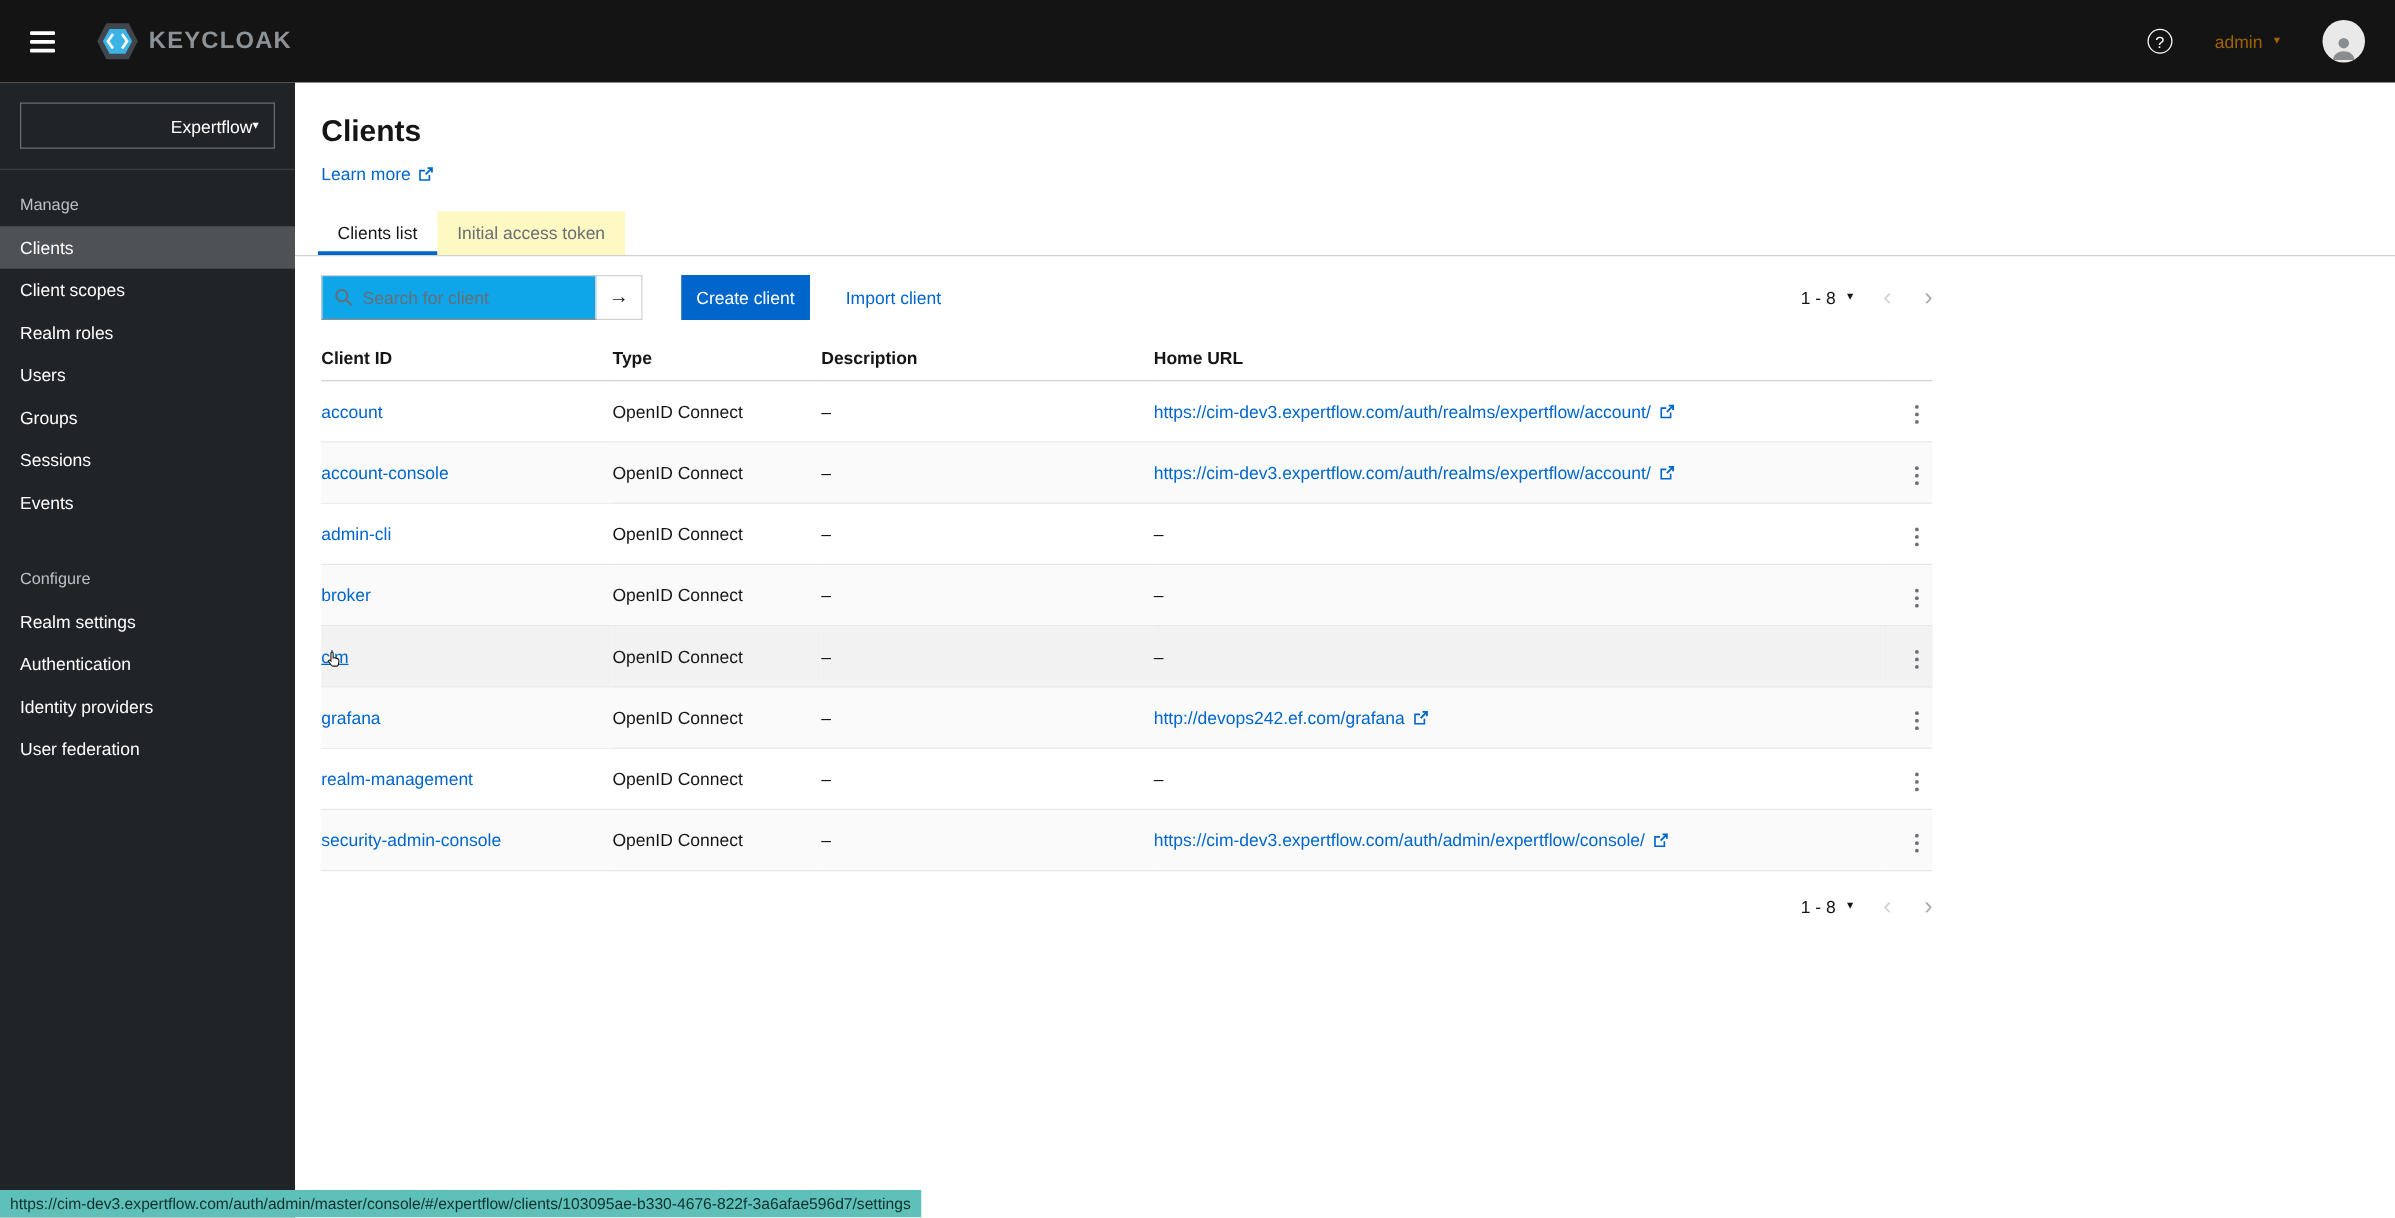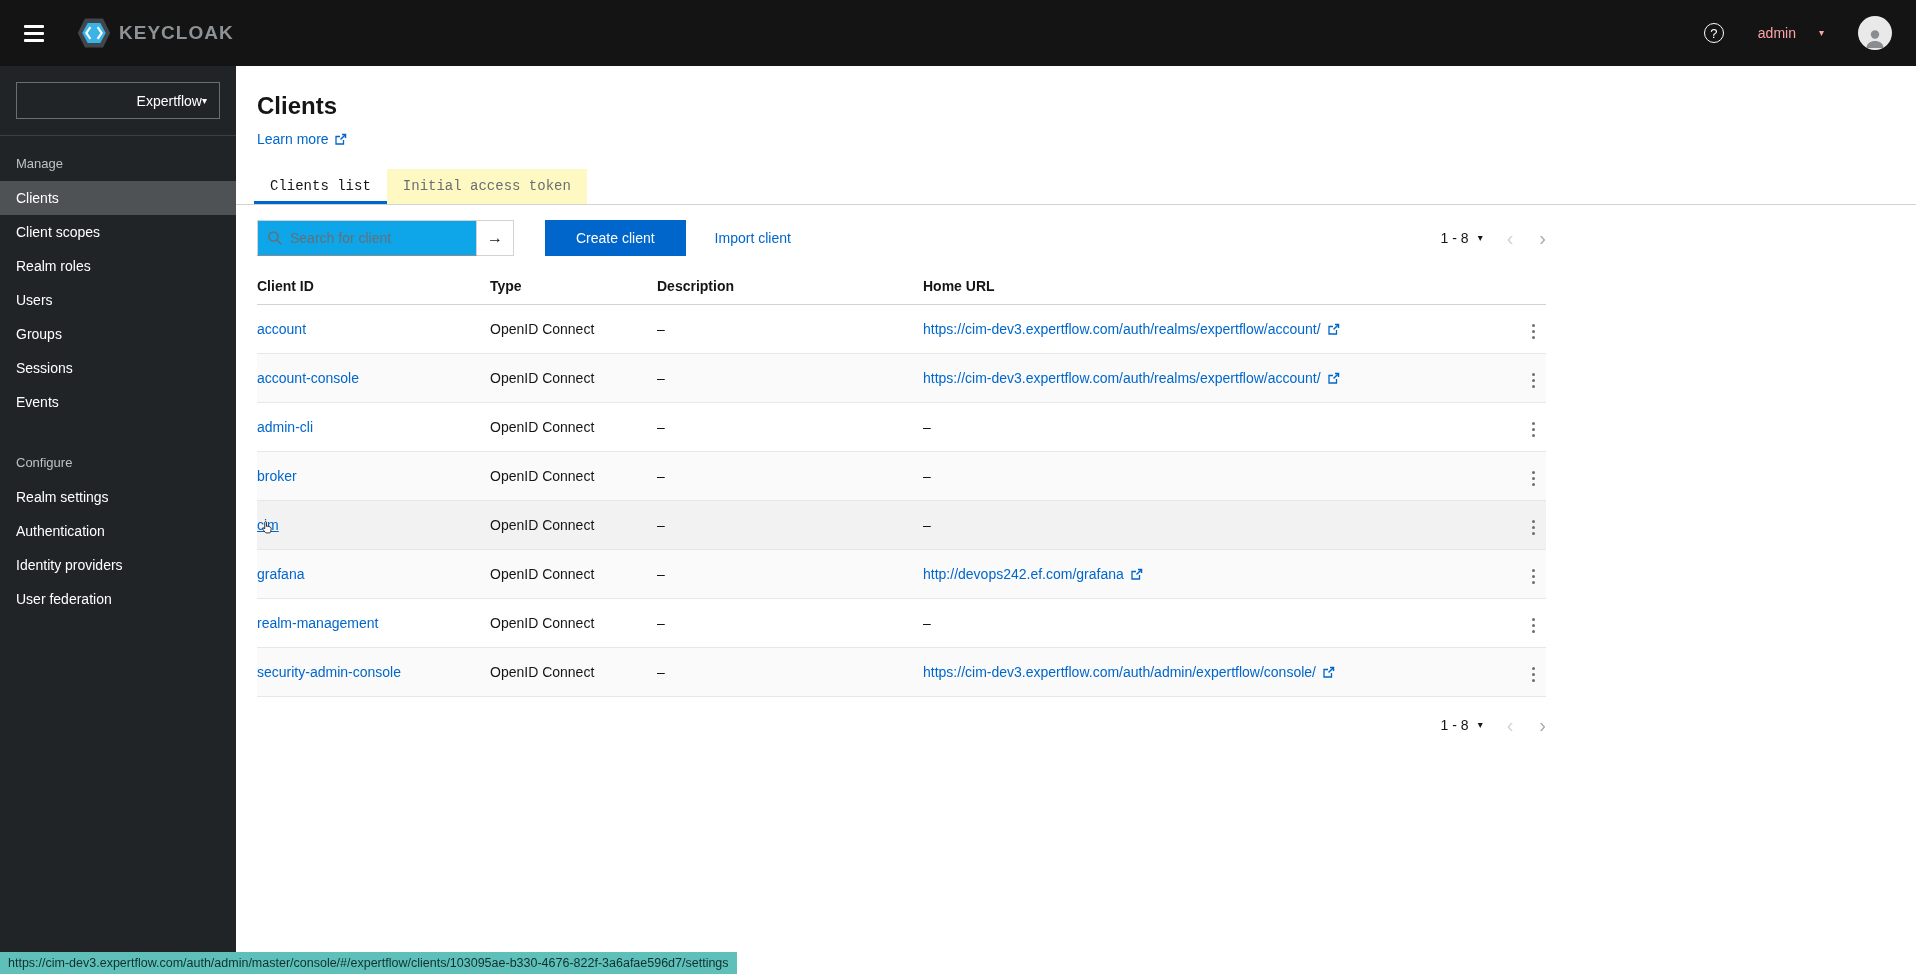--- a/index.html
+++ b/index.html
@@ -22,21 +22,21 @@
   .hamburger { width: 20px; display: flex; flex-direction: column; gap: 4px; cursor: pointer; }
   .hamburger span { display: block; height: 3px; background: #fff; border-radius: 1px; }
   .brand { display: flex; align-items: center; gap: 7px; margin-left: 32px; }
   .brand-text { color: #8d9296; font-size: 19px; font-weight: bold; letter-spacing: 1px; }
   .topbar-right { margin-left: auto; display: flex; align-items: center; gap: 34px; }
   .help-icon {
     width: 20px; height: 20px; border: 1.5px solid #fff; border-radius: 50%;
     color: #fff; font-size: 13px; display: flex; align-items: center; justify-content: center;
     cursor: pointer;
   }
-  .user-menu { color: #fca5a5; font-size: 14px; display: flex; align-items: center; gap: 23px; cursor: pointer; justify-content: center; }
+  .user-menu { color: #a16207; font-size: 14px; display: flex; align-items: center; gap: 9px; cursor: pointer; justify-content: center; }
   .caret { font-size: 10px; line-height: 1; }
   .avatar {
     width: 34px; height: 34px; border-radius: 50%; background: #e9e9e9;
     overflow: hidden; display: flex; align-items: flex-end; justify-content: center; cursor: pointer;
   }
 
   
   .sidebar { position: absolute; top: 66px; left: 0; bottom: 0; width: 236px; background: #212427; }
   .realm-select {
     margin: 16px; height: 37px; border: 1px solid #6a6e73; color: #fff; font-size: 14px;
@@ -50,21 +50,21 @@
 
   
   .main { position: absolute; left: 236px; top: 66px; right: 0; bottom: 0; background: #fff; overflow: hidden; }
   .page-header { padding: 26px 24px 0 21px; }
   .page-title { font-size: 24px; font-weight: 600; }
   .page-sub { margin-top: 11px; font-size: 14px; display: flex; align-items: center; gap: 12px; }
   .link { color: #0066cc; cursor: pointer; }
   .learn-more { display: inline-flex; align-items: center; gap: 5px; }
 
   .tabs { margin-top: 22px; display: flex; align-items: stretch; border-bottom: 1px solid #d2d2d2; padding-left: 18px; }
-  .tab { font-size: 14px; padding: 9px 16px 10px; cursor: pointer; font-family: Liberation Mono, monospace; }
+  .tab { font-size: 14px; padding: 9px 16px 10px; cursor: pointer; }
   .tab.active { background: #fff; color: #151515; box-shadow: inset 0 -3px 0 #0066cc; }
   .tab.inactive { background: #fef9c3; color: #6a6e73; }
 
   .content { width: 1310px; padding-left: 21px; }
 
   .toolbar { display: flex; align-items: center; margin-top: 15px; }
   .search-group { display: flex; }
   .search-box {
     position: relative; width: 220px; height: 36px; background: #0ea5e9;
     border: 1px solid #d2d2d2; border-bottom-color: #8a8d90;
@@ -74,21 +74,21 @@
     padding-left: 32px; font-size: 14px; font-family: inherit; color: #151515; background: transparent;
   }
   .search-box input::placeholder { color: #6a6e73; }
   .search-icon { position: absolute; left: 9px; top: 9px; }
   .search-submit {
     width: 37px; height: 36px; border: 1px solid #d2d2d2; border-left: none;
     background: #fff; font-size: 16px; color: #151515; cursor: pointer; font-family: inherit;
   }
   .btn-primary {
     margin-left: 31px; background: #0066cc; color: #fff; border: none;
-    font-size: 14px; font-family: inherit; padding: 0 31px; height: 36px; cursor: pointer;
+    font-size: 14px; font-family: inherit; padding: 0 12px; height: 36px; cursor: pointer;
   }
   .import-link { margin-left: 29px; font-size: 14px; }
 
   .pagination { margin-left: auto; display: flex; align-items: center; font-size: 14px; }
   .pag-dropdown { display: flex; align-items: center; gap: 9px; cursor: pointer; }
   .pag-chevrons { display: flex; align-items: center; margin-left: 24px; gap: 26px; }
   .chev { font-size: 20px; line-height: 1; background: none; border: none; font-family: inherit; }
   .chev.prev { color: #d2d2d2; cursor: default; }
   .chev.next { color: #a8aaad; cursor: pointer; }
 

